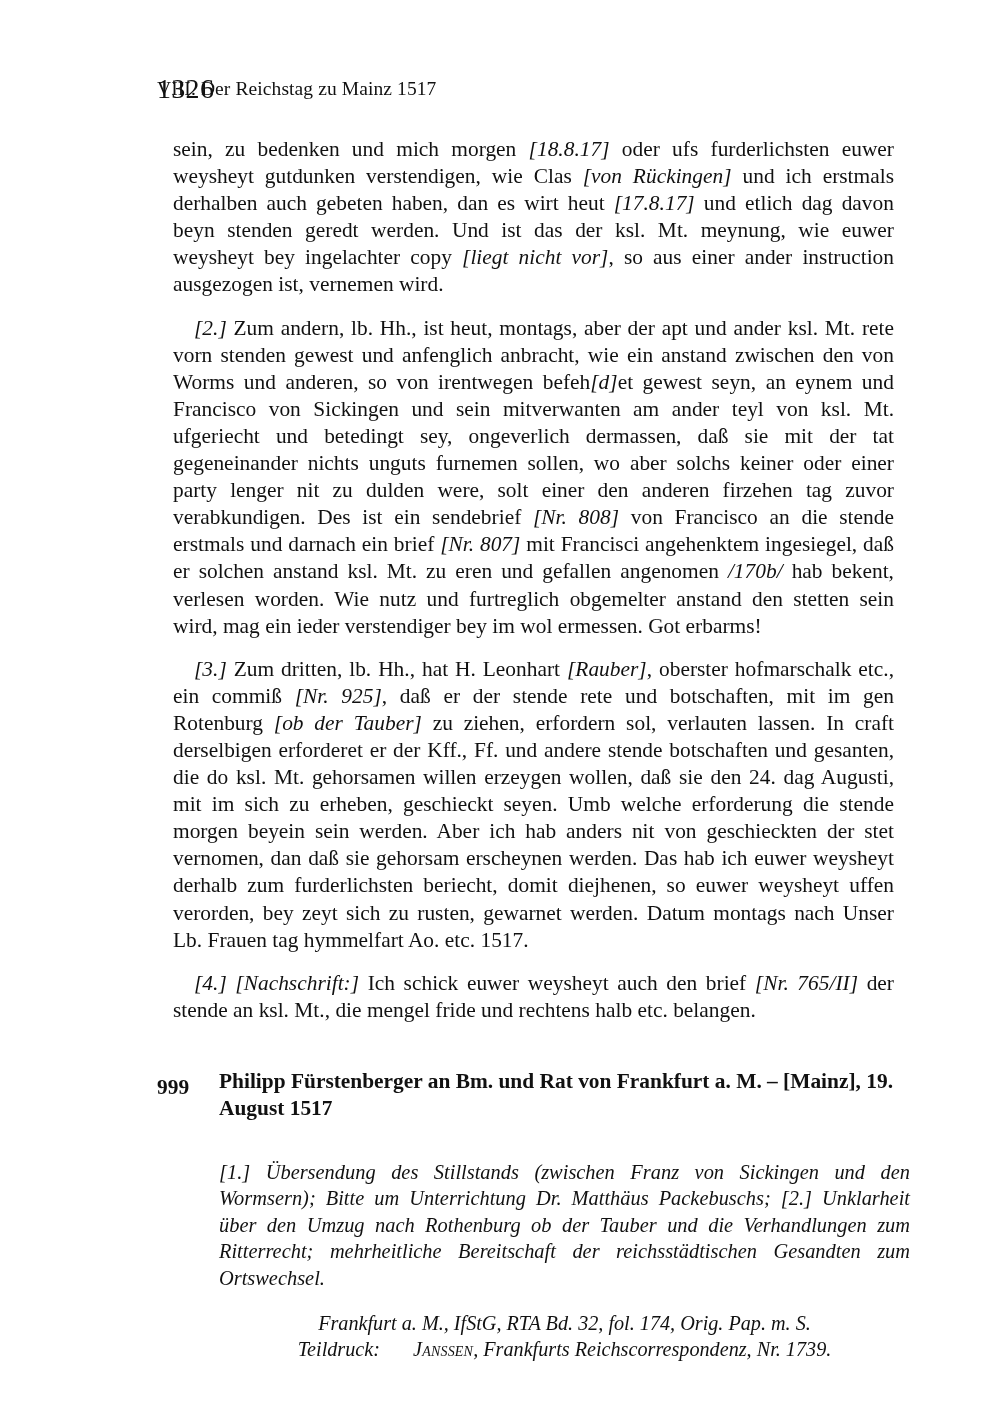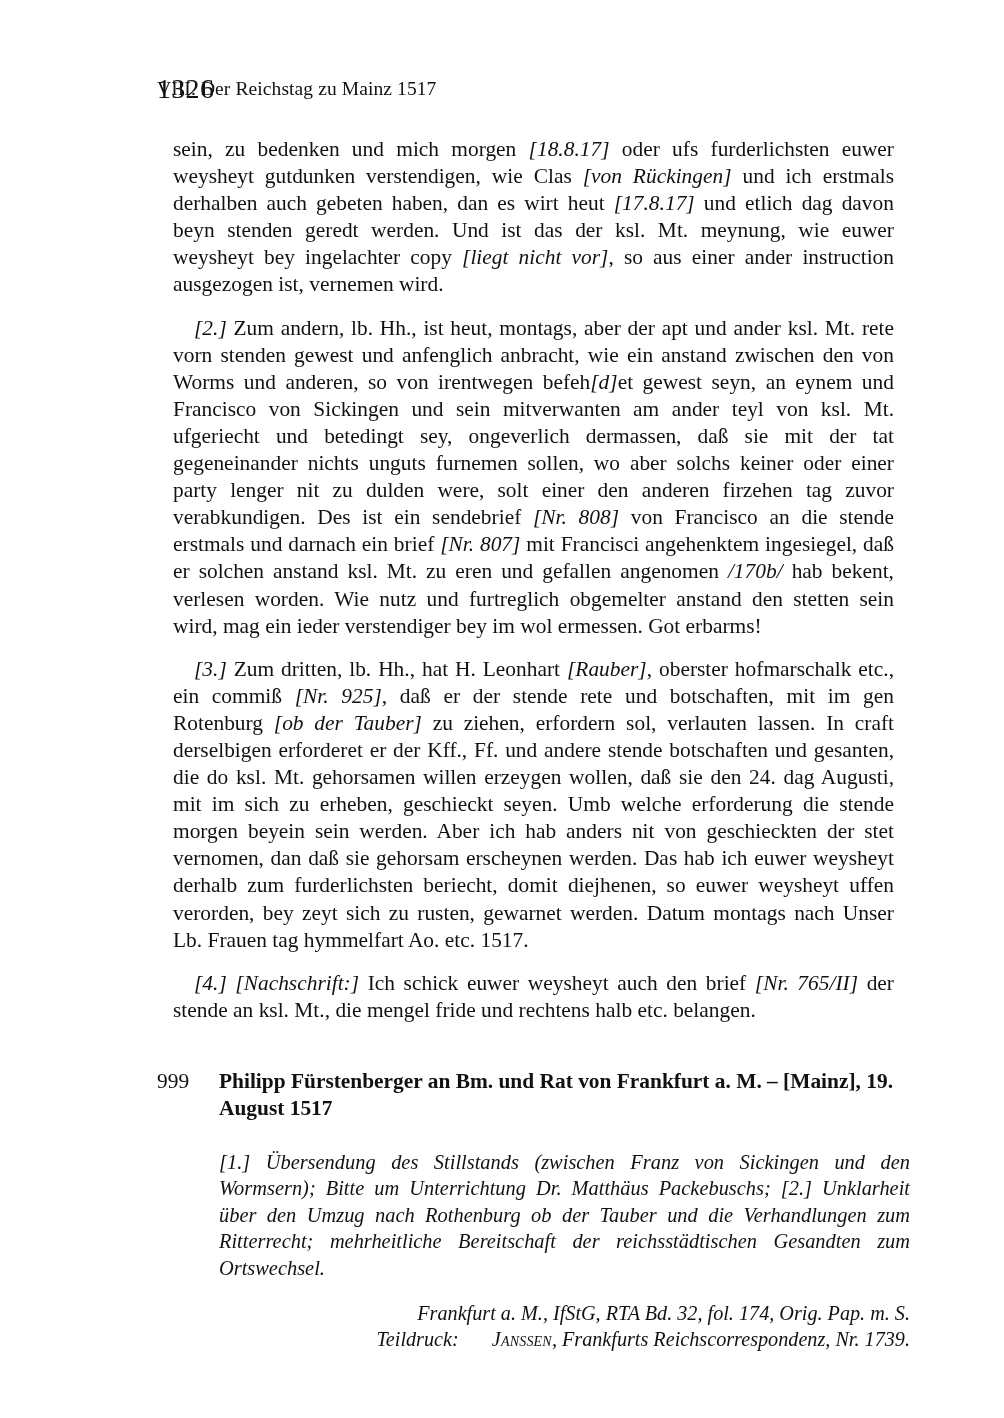--- a/index.html
+++ b/index.html
@@ -80,46 +80,46 @@
     position: relative;
     font-weight: bold;
     font-size: 21.4px;
     line-height: 27.5px;
     padding-left: 62px;
     width: 691px;
   }
   .section-heading .num {
     position: absolute;
     left: 0;
-    top: 0;
+    top: 6px;
     width: 56px;
-    font-weight: normal;
+    font-weight: bold;
   }
 
   
   .abstract {
-    margin-top: 26px;
+    margin-top: 36px;
     margin-left: 62px;
     width: 691px;
     font-style: italic;
     font-size: 20.4px;
     line-height: 26.4px;
     text-align: justify;
     hyphens: none;
   }
 
   
   .source {
     margin-top: 19px;
     margin-left: 62px;
     width: 691px;
     font-style: italic;
     font-size: 20.2px;
     line-height: 26px;
-    text-align: right;
+    text-align: center;
   }
   .source .line {
     display: block;
     white-space: nowrap;
   }
   .smallcaps {
     font-variant: small-caps;
     font-style: italic;
     letter-spacing: 0.2px;
     margin-left: 28px;

